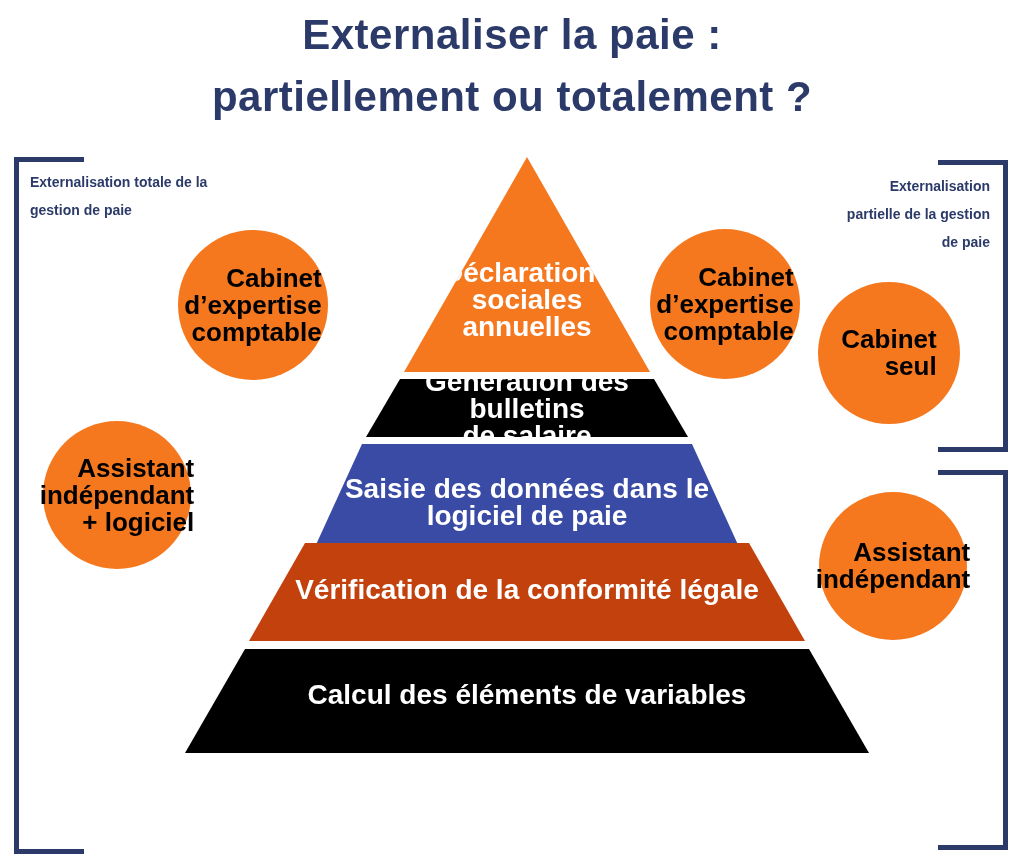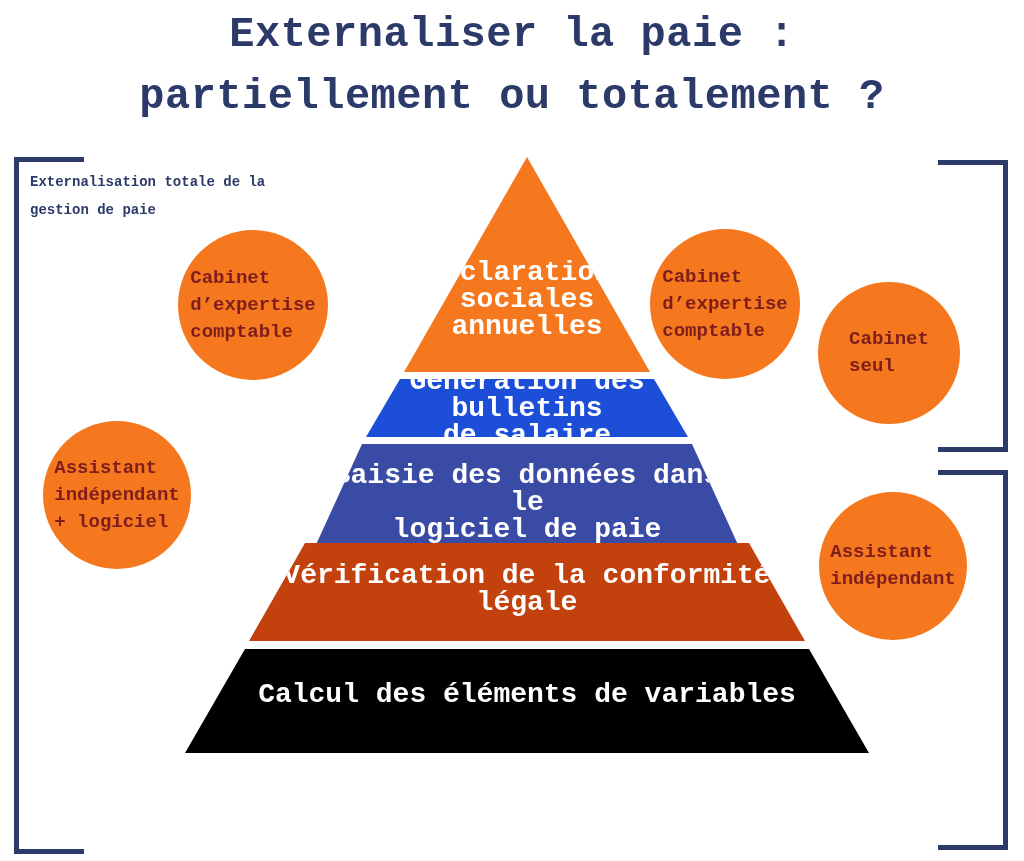--- a/index.html
+++ b/index.html
@@ -1,20 +1,20 @@
 <!DOCTYPE html>
 <html style="--navy: #2B3A68; --orange: #F5781F; --blue: #3A4BA5;"><head>
 <meta charset="utf-8">
 <style>
   :root{
     --navy:#2B3A68;
     --orange:#F5781F;
     --blue:#3A4BA5;
   }
-  *{margin:0;padding:0;box-sizing:border-box;font-family:Liberation Mono, monospace;}
+  *{margin:0;padding:0;box-sizing:border-box;}
   body{background:#ffffff;font-family:"Liberation Sans","DejaVu Sans",sans-serif;}
   .canvas{position:relative;width:1024px;height:861px;background:#ffffff;overflow:hidden;}
 
   .title{
     position:absolute;top:4px;left:0;width:100%;
     text-align:center;color:var(--navy);
     font-size:42px;font-weight:bold;line-height:62px;letter-spacing:0.5px;
     white-space:pre-line;
   }
 
@@ -30,22 +30,22 @@
   .bracket.left-full{left:14px;top:157px;width:70px;height:697px;
     border-left-width:5px;border-top-width:5px;border-bottom-width:5px;}
   .bracket.right-top{left:938px;top:160px;width:70px;height:292px;
     border-right-width:5px;border-top-width:5px;border-bottom-width:5px;}
   .bracket.right-bottom{left:938px;top:470px;width:70px;height:380px;
     border-right-width:5px;border-top-width:5px;border-bottom-width:5px;}
 
   .circle{
     position:absolute;border-radius:50%;
     background:var(--orange);
-    display:flex;align-items:center;justify-content:center;text-align:left;
-    color:#7f1d1d;font-size:19px;font-weight:bold;line-height:27px;
+    display:flex;align-items:center;justify-content:center;text-align:right;
+    color:#000000;font-size:26px;font-weight:bold;line-height:27px;
     white-space:pre-line;
     box-shadow:0 0 0 4px #ffffff;
     z-index:5;
   }
   .circle.c1{left:178px;top:230px;width:150px;height:150px;}
   .circle.c2{left:43px;top:421px;width:148px;height:148px;}
   .circle.c3{left:650px;top:229px;width:150px;height:150px;}
   .circle.c4{left:818px;top:282px;width:142px;height:142px;}
   .circle.c5{left:819px;top:492px;width:148px;height:148px;}
 
@@ -82,30 +82,33 @@
 gestion de paie</div>
   <div class="circle c1">Cabinet
 d’expertise
 comptable</div>
   <div class="circle c2">Assistant
 indépendant
 + logiciel</div>
 
   <div class="bracket right-top"></div>
   <div class="bracket right-bottom"></div>
+  <div class="side-label right">Externalisation
+partielle de la gestion
+de paie</div>
   <div class="circle c3">Cabinet
 d’expertise
 comptable</div>
   <div class="circle c4">Cabinet
 seul</div>
   <div class="circle c5">Assistant
 indépendant</div>
 
   <div class="band b1" style="background: rgb(245, 120, 31);">Déclarations
 sociales annuelles</div>
-  <div class="band b2" style="background: #1d4ed8;">Génération des bulletins
+  <div class="band b2" style="background: #000000;">Génération des bulletins
 de salaire</div>
   <div class="band b3" style="background: rgb(58, 75, 165);">Saisie des données dans le
 logiciel de paie</div>
   <div class="band b4" style="background: #c2410c;">Vérification de la conformité légale</div>
   <div class="band b5" style="background: #000000;">Calcul des éléments de variables</div>
 
 </div>
 
 </body></html>

